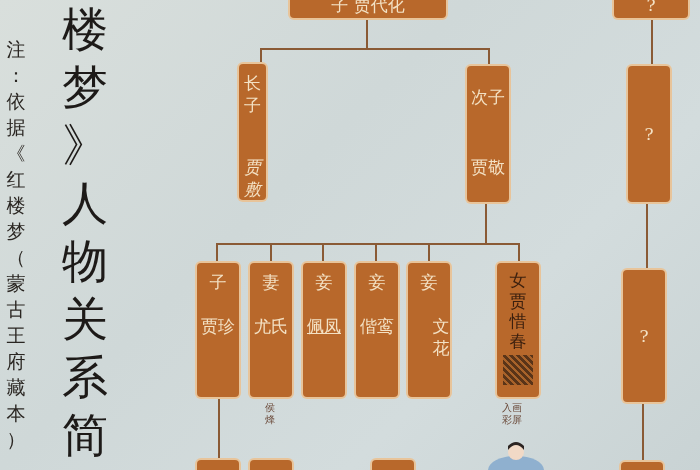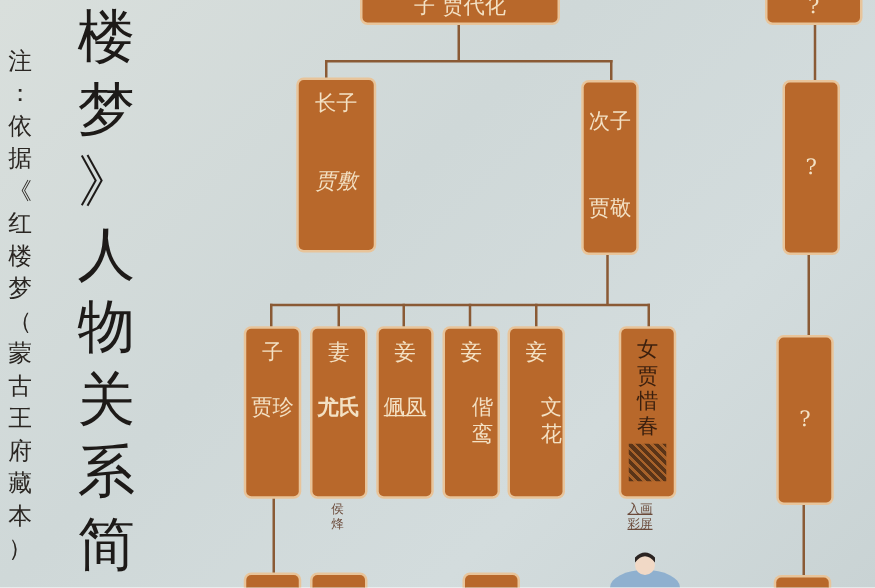--- a/index.html
+++ b/index.html
@@ -64,58 +64,58 @@
 <div class="line" style="left:518px;top:243px;width:2px;height:20px;"></div>
 <div class="line" style="left:218px;top:398px;width:2px;height:62px;"></div>
 <div class="line" style="left:651px;top:18px;width:2px;height:48px;"></div>
 <div class="line" style="left:646px;top:202px;width:2px;height:68px;"></div>
 <div class="line" style="left:642px;top:402px;width:2px;height:60px;"></div>
 
 <div class="box" style="left:290px;top:-6px;width:156px;height:24px;line-height:22px;">
   <span>子  贾代化</span>
 </div>
 
-<div class="box" style="left:239px;top:64px;width:60px;height:136px;padding-top:8px;box-sizing:border-box;">
+<div class="box" style="left:239px;top:64px;width:27px;height:136px;padding-top:8px;box-sizing:border-box;">
   <span class="ch">长子</span>
   <span class="ch" style="margin-top:40px;letter-spacing:0;font-style:italic;">贾敷</span>
 </div>
 <div class="box" style="left:467px;top:66px;width:42px;height:136px;padding-top:20px;box-sizing:border-box;">
   <span class="ch">次子</span>
   <span class="ch" style="margin-top:48px;">贾敬</span>
 </div>
 
 <div class="box" style="left:197px;top:263px;width:42px;height:134px;padding-top:8px;box-sizing:border-box;">
   <span class="ch">子</span>
   <span class="ch" style="margin-top:22px;">贾珍</span>
 </div>
 <div class="box" style="left:250px;top:263px;width:42px;height:134px;padding-top:8px;box-sizing:border-box;">
   <span class="ch">妻</span>
-  <span class="ch" style="margin-top:22px;font-weight:bold;">尤氏</span>
+  <span class="ch" style="margin-top:22px;">尤氏</span>
 </div>
 <div class="box" style="left:303px;top:263px;width:42px;height:134px;padding-top:8px;box-sizing:border-box;">
   <span class="ch">妾</span>
   <span class="ch" style="margin-top:22px;text-decoration:underline;">佩凤</span>
 </div>
 <div class="box" style="left:356px;top:263px;width:42px;height:134px;padding-top:8px;box-sizing:border-box;">
   <span class="ch">妾</span>
-  <span class="ch" style="margin-top:22px;margin-left:18px;">偕鸾</span>
+  <span class="ch" style="margin-top:22px;">偕鸾</span>
 </div>
 <div class="box" style="left:408px;top:263px;width:42px;height:134px;padding-top:8px;box-sizing:border-box;">
   <span class="ch">妾</span>
   <span class="ch" style="margin-top:22px;padding-left:24px;">文花</span>
 </div>
 <div class="box" style="left:497px;top:263px;width:42px;height:134px;padding-top:6px;box-sizing:border-box;color:#3a1f0e;">
   <span class="ch">女</span>
   <span class="ch" style="width:18px;margin:0 auto;line-height:20px;">贾惜春</span>
   <div class="qr"></div>
 </div>
 
 <div class="caption" style="left:265px;top:402px;width:12px;white-space:pre-line;">侯
 烽</div>
-<div class="caption" style="left:502px;top:402px;width:32px;text-decoration:underline;">入画 彩屏</div>
+<div class="caption" style="left:502px;top:402px;width:32px;">入画 彩屏</div>
 
 <div class="box" style="left:614px;top:-6px;width:74px;height:24px;line-height:22px;">?</div>
 <div class="box" style="left:628px;top:66px;width:42px;height:136px;line-height:136px;">
   <span>?</span>
 </div>
 <div class="box" style="left:623px;top:270px;width:42px;height:132px;line-height:132px;">
   <span>?</span>
 </div>
 <div class="box" style="left:621px;top:462px;width:42px;height:20px;"></div>
 

